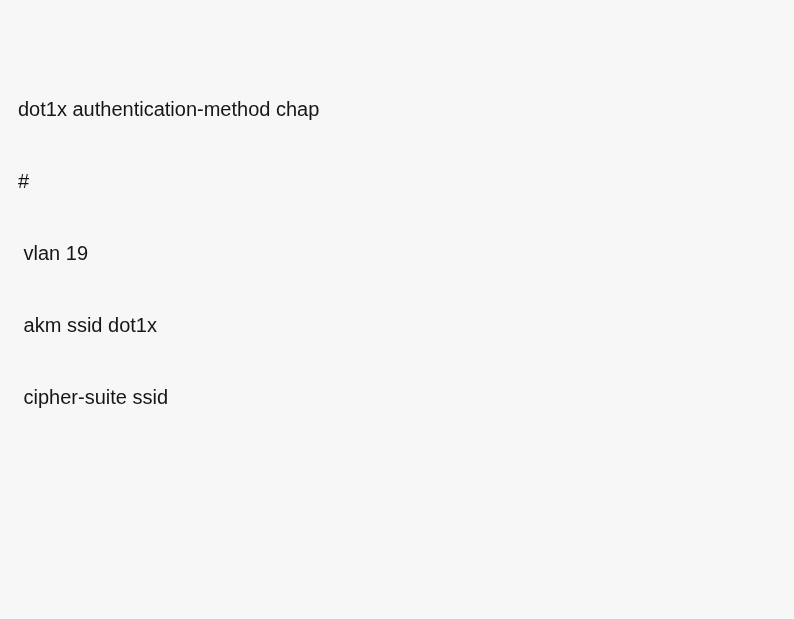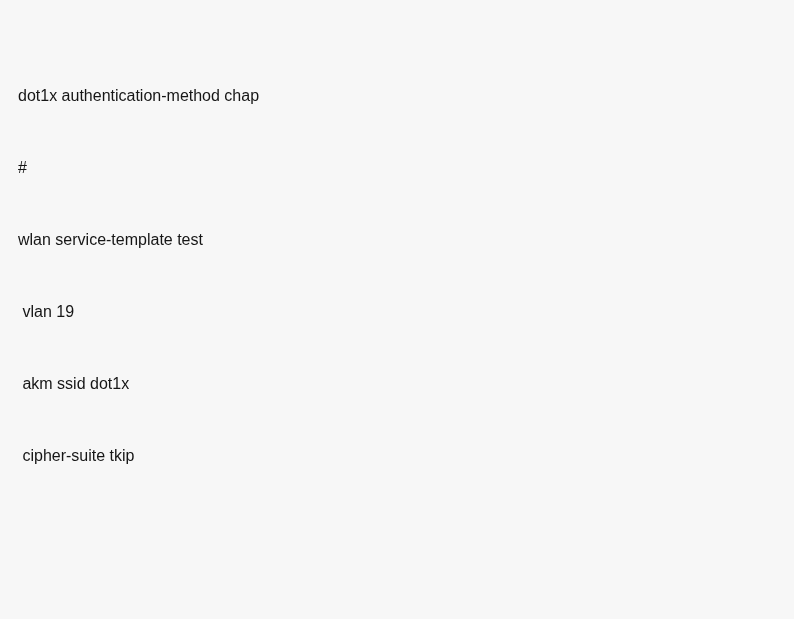--- a/index.html
+++ b/index.html
@@ -8,48 +8,47 @@
   }
   .screen {
     position: relative;
     width: 794px;
     height: 619px;
     overflow: hidden;
     background: #f7f7f7;
   }
   .editor {
     position: absolute;
-    top: 0;
+    top: 13px;
     left: 0;
     width: 794px;
     height: 435px;
     box-sizing: border-box;
     padding: 36px 10px 0 18px;
     font-family: "Liberation Sans", "DejaVu Sans", sans-serif;
-    font-size: 16px;
+    font-size: 20px;
     line-height: 24px;
     color: #161616;
     white-space: pre;
     cursor: text;
   }
   .line {
     height: 24px;
   }
 </style>
 </head>
 <body>
 
 <div class="screen" style="background: rgb(247, 247, 247);">
   <div class="editor" style="color: rgb(22, 22, 22);">
     <div class="line">dot1x authentication-method chap</div>
     <div class="line">#</div>
-    <div class="line">wlan service-template test</div>
     <div class="line"> vlan 19</div>
     <div class="line"> akm ssid dot1x</div>
-    <div class="line"> cipher-suite tkip</div>
+    <div class="line"> cipher-suite ssid</div>
     
     
     
     
     
     
     
     
     
     

